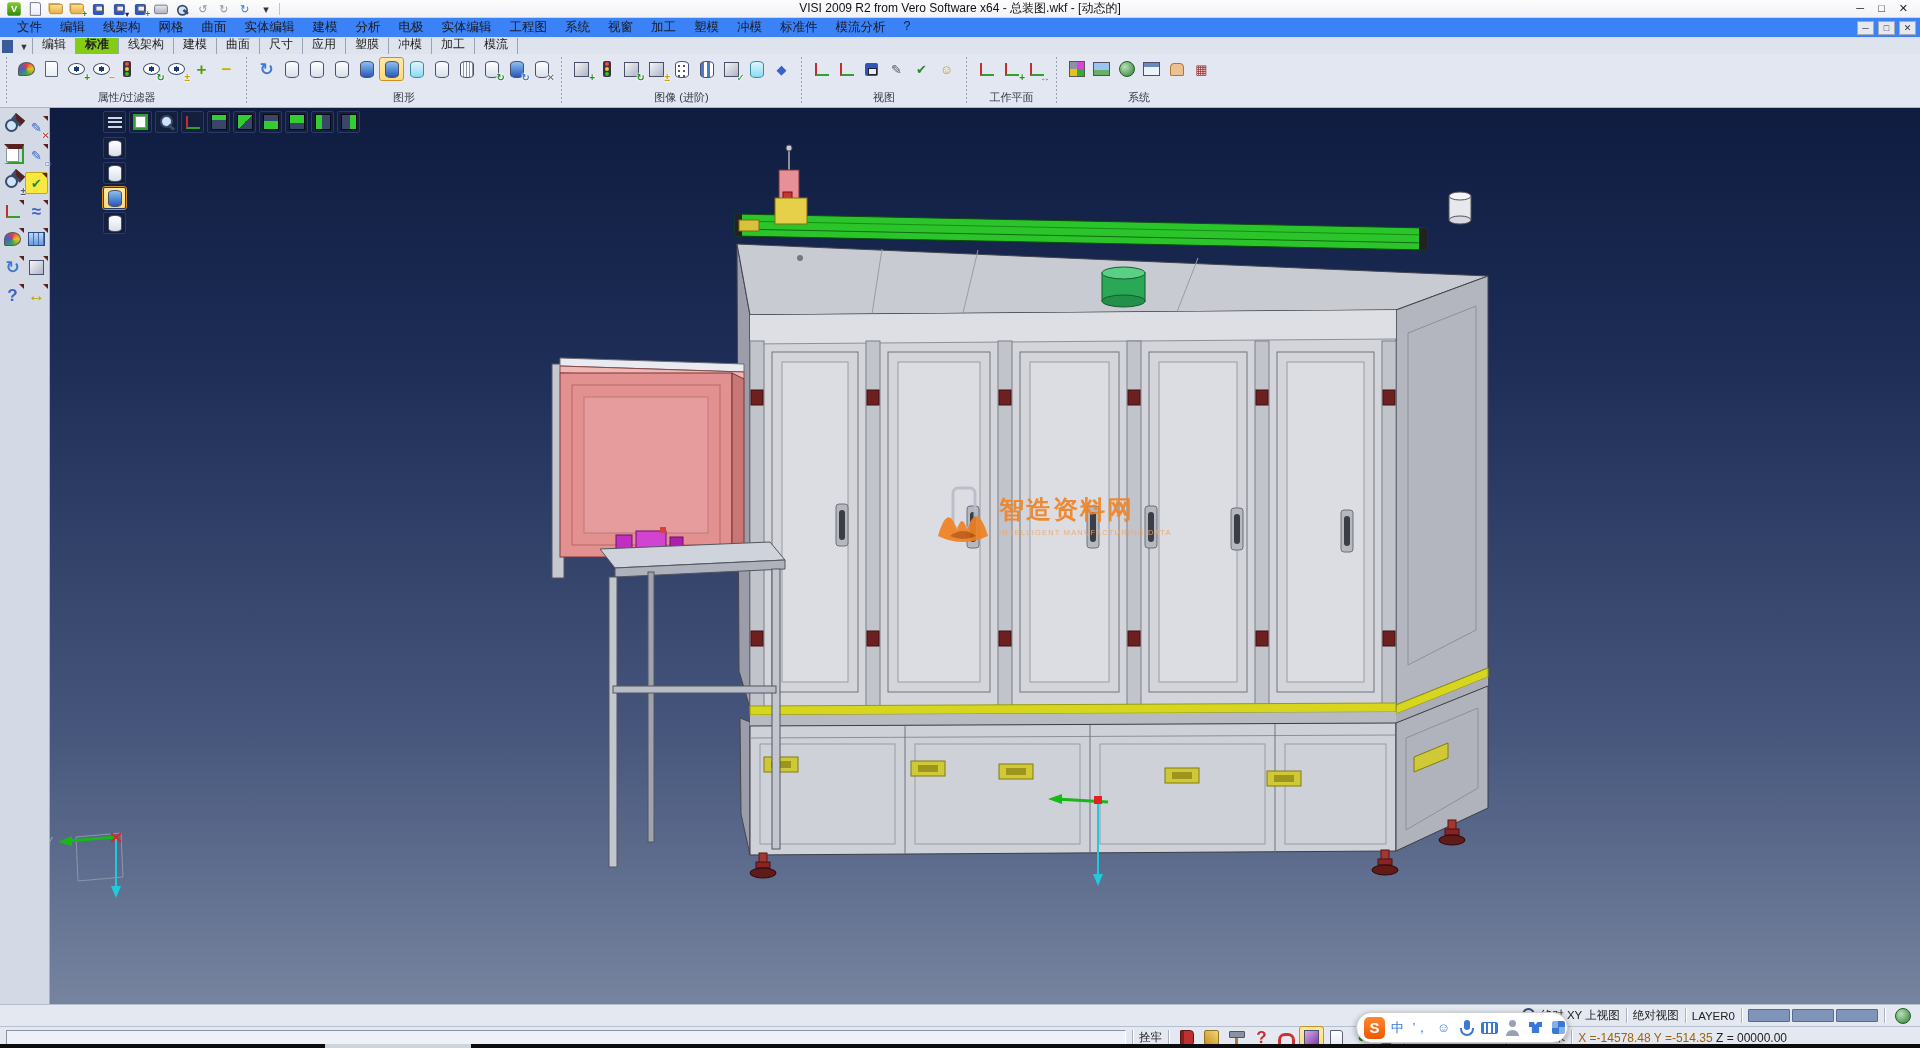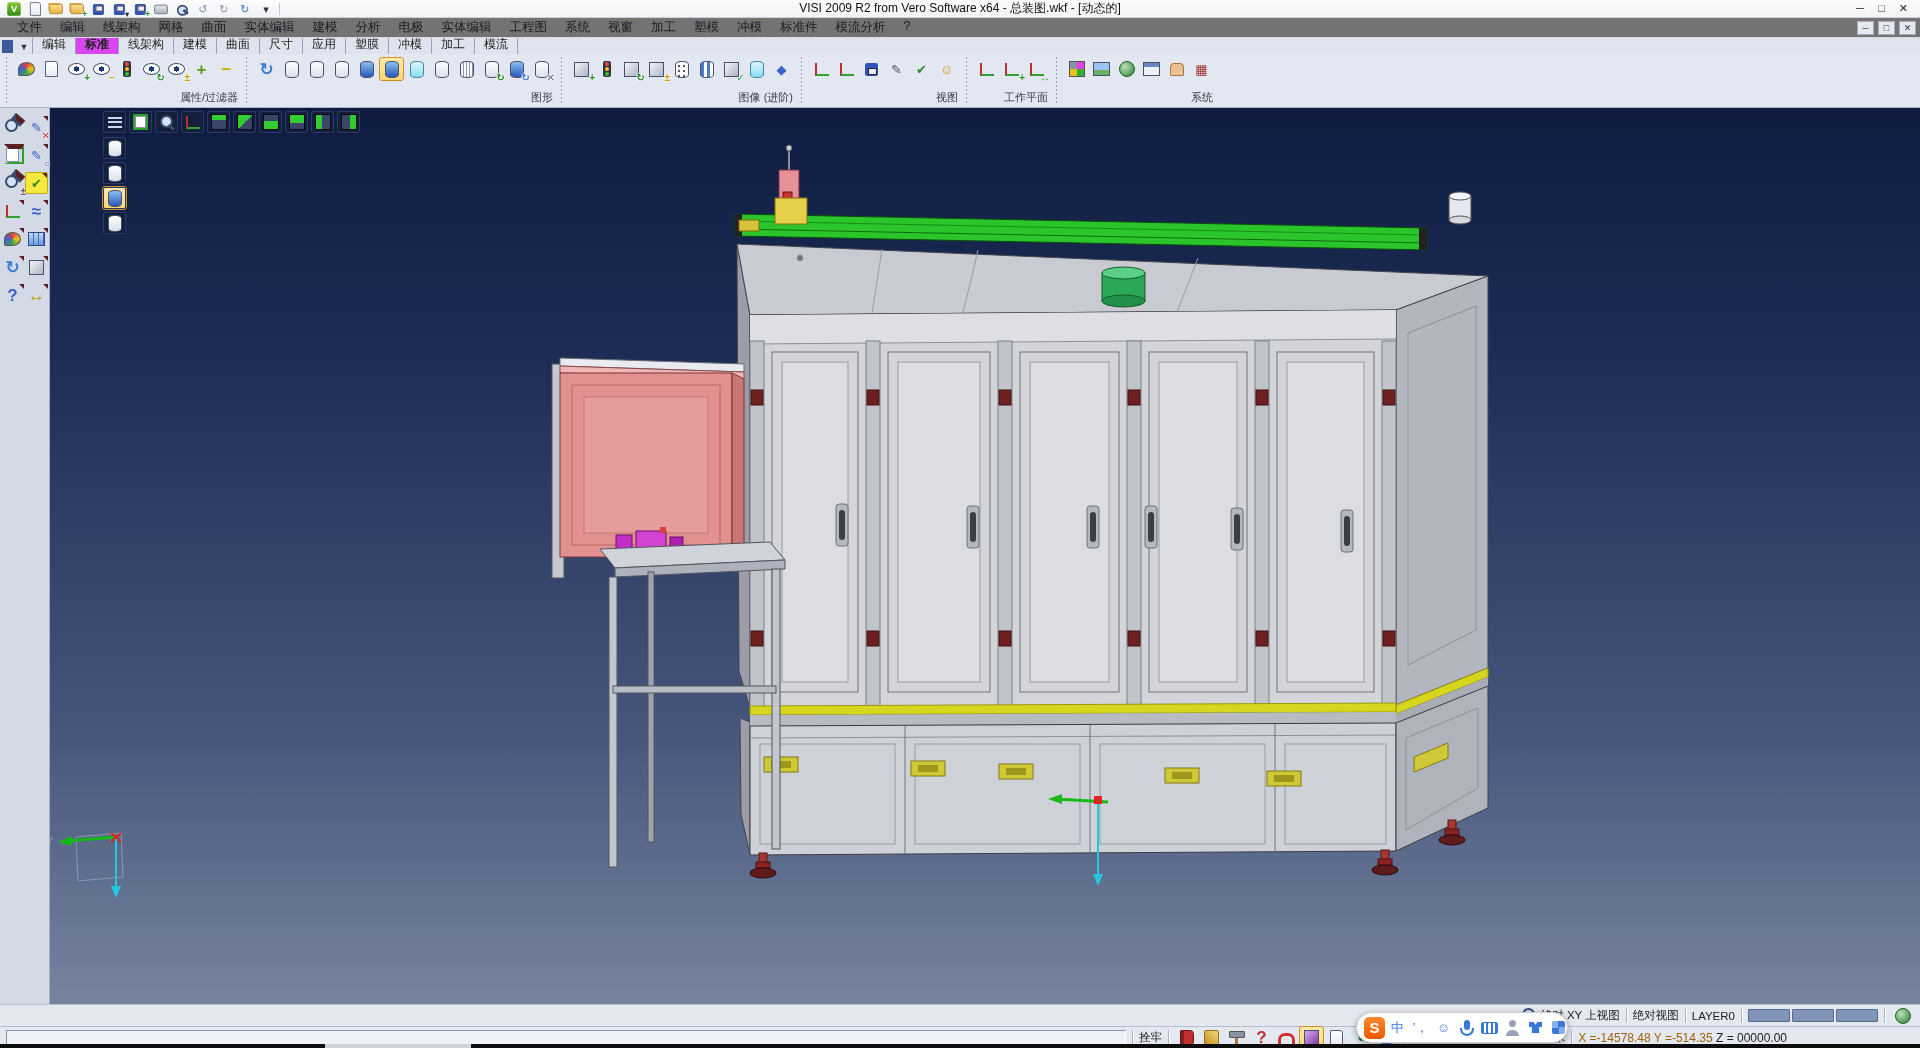--- a/index.html
+++ b/index.html
@@ -99,39 +99,39 @@
   .titlebar { height:18px; background:linear-gradient(#fdfdfe,#f1f2f5); border-bottom:1px solid #d0d4dc;
     display:flex; align-items:center; padding:0 4px; position:relative; }
   .qat { display:flex; align-items:center; gap:1px; }
   .qat .ico { width:20px; height:16px; transform:scale(.85); }
   .qat-sep { width:1px; height:12px; background:#c0c4cc; margin:0 3px; }
   .win-title { position:absolute; left:0; right:0; text-align:center; font-size:12px; color:#111; pointer-events:none; }
   .win-btns { margin-left:auto; display:flex; gap:14px; padding-right:8px; z-index:2; }
   .win-btns div { font-size:11px; color:#222; cursor:default; }
 
   
-  .menubar { height:20px; background:#737373; border-bottom:1px solid #d6dae2; display:flex; align-items:center; padding:0 8px; position:relative; }
+  .menubar { height:20px; background:#3b82f6; border-bottom:1px solid #d6dae2; display:flex; align-items:center; padding:0 8px; position:relative; }
   .menubar [data-name^="menu-"] { padding:2px 9px; font-size:12.5px; }
   .mdi-btns { position:absolute; right:4px; display:flex; gap:4px; }
   .mdi-btns div { width:17px; height:14px; border:1px solid #aab; background:#e6e9f0; font-size:9px;
     display:flex; align-items:center; justify-content:center; color:#334; }
 
   
   .tabrow { height:16px; background:#dfe3ed; display:flex; align-items:flex-end; padding-left:2px; }
   .tab-accent { width:11px; height:13px; background:#3a5a9a; margin:0 3px 1px 0; }
   .tab-drop { width:16px; height:14px; display:flex; align-items:center; justify-content:center; font-size:9px; color:#334; }
   .tabrow .tab { padding:1px 9px 1px; font-size:12px; border:1px solid #9aa3b5; border-bottom:none; margin-right:-1px;
     background:#dfe3ed; color:#222; }
-  .tabrow .tab.active { background:#d946ef; font-weight:bold; }
+  .tabrow .tab.active { background:#84cc16; font-weight:bold; }
 
   
   .ribbon { height:54px; background:#e3e7f1; border-bottom:1px solid #aeb6c6; display:flex; align-items:stretch; padding-left:4px; }
   .rgroup { display:flex; flex-direction:column; justify-content:space-between; padding:4px 6px 1px; }
   .rgroup .ricons { display:flex; align-items:center; gap:2px; }
-  .rgroup .rlabel { text-align:right; font-size:11px; color:#333a48; padding-bottom:1px; }
+  .rgroup .rlabel { text-align:center; font-size:11px; color:#333a48; padding-bottom:1px; }
   .rsep { width:1px; margin:3px 2px; background:repeating-linear-gradient(180deg,#9aa3b5 0 2px,transparent 2px 4px); }
 
   
   .main { position:relative; height:896px; }
   .sidepanel { position:absolute; left:0; top:0; bottom:0; width:50px; background:#d3d9e5; border-right:1px solid #a8b0c0;
     display:grid; grid-template-columns:repeat(2,23px); grid-auto-rows:26px; gap:2px 1px; padding:8px 1px; align-content:start; z-index:5; }
   .sidepanel .ico::after { content:""; position:absolute; right:0; top:0; border-left:5px solid transparent; border-top:5px solid #5a2020; }
   .viewport { position:absolute; left:50px; top:0; right:0; bottom:0;
     background:linear-gradient(180deg,#0f1c40 0%,#1d2d56 28%,#44547a 68%,#76849f 100%); }
   .model-svg { position:absolute; left:0; top:0; width:1920px; height:896px; pointer-events:none; z-index:2; }
@@ -427,20 +427,31 @@
         <div class="ico g-vcube-back" data-name="view-back-icon"></div>
         <div class="ico g-vcube-left" data-name="view-left-icon"></div>
         <div class="ico g-vcube-right" data-name="view-right-icon"></div>
       </div>
     <div class="vstrip" data-name="viewport-layer-strip">
         <div class="ico g-cyl" data-name="strip-layer-1-icon"></div>
         <div class="ico g-cyl" data-name="strip-layer-2-icon"></div>
         <div class="ico g-cyl-blue sel" data-name="strip-layer-selected-icon"></div>
         <div class="ico g-cyl" data-name="strip-layer-3-icon"></div>
       </div>
+    <div class="watermark" data-name="watermark">
+      <svg width="54" height="58" viewBox="0 0 54 58" data-name="watermark-logo">
+        <rect x="17" y="2" width="22" height="40" rx="5" fill="none" stroke="#b9bdc7" stroke-width="3"></rect>
+        <path d="M2,50 Q12,16 21,44 Q26,26 31,44 Q41,14 52,50 Q27,62 2,50 Z" fill="#f08224"></path>
+        <path d="M14,50 Q27,40 40,50 Q27,56 14,50 Z" fill="#c05a10"></path>
+      </svg>
+      <div class="wm-text">
+        <div class="wm-title" data-name="watermark-title">智造资料网</div>
+        <div class="wm-sub" data-name="watermark-subtitle">INTELLIGENT MANUFACTURING DATA</div>
+      </div>
+    </div>
   </div>
 
   <svg class="model-svg" viewBox="0 0 1920 896" data-name="machine-3d-model">
 
     <polygon points="737,136 750,207 750,600 739,563" fill="#9b9da8" stroke="#44464e"></polygon>
     <polygon points="740,610 750,614 750,747 741,706" fill="#9b9da8" stroke="#44464e"></polygon>
 
     <polygon points="750,207 1396,202 1488,168 737,136" fill="#c9cbd2" stroke="#44464e"></polygon>
     <line x1="872" y1="206" x2="882" y2="141" stroke="#999ca6"></line>
     <line x1="963" y1="205" x2="978" y2="142" stroke="#999ca6"></line>

